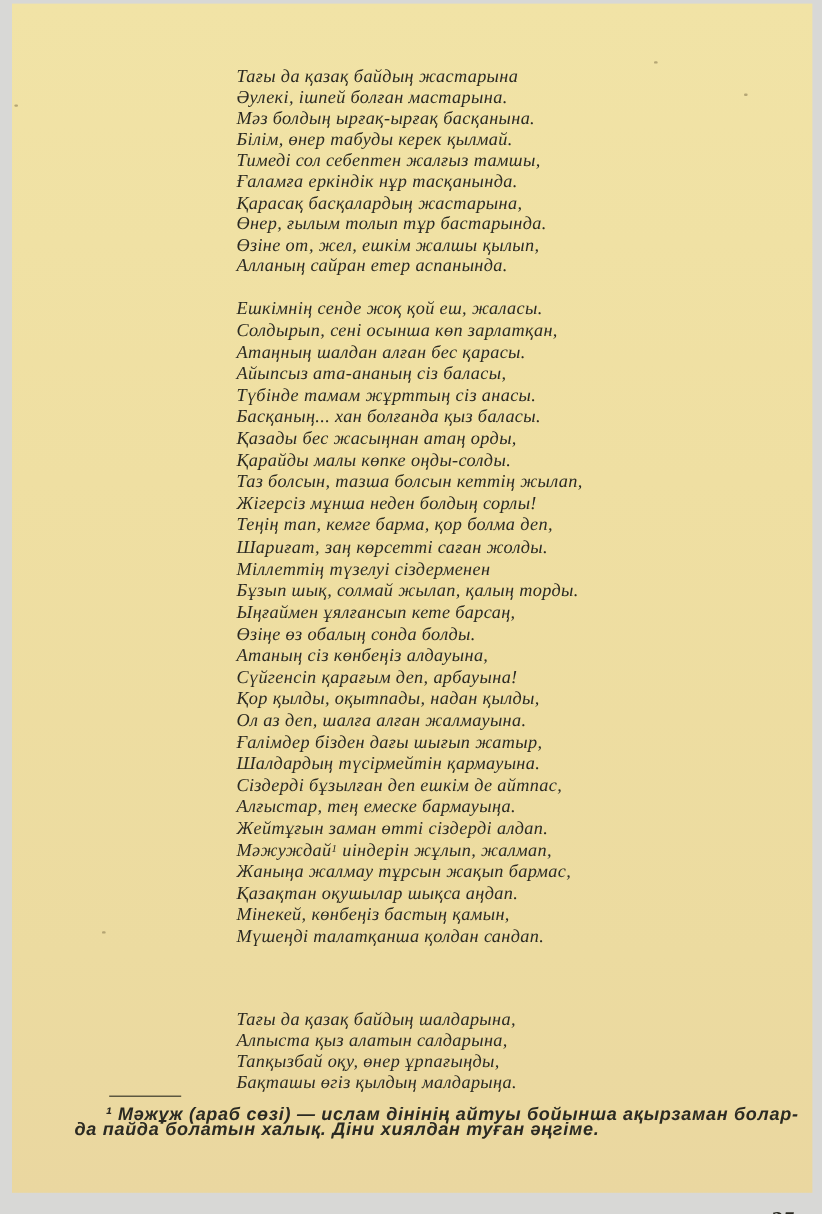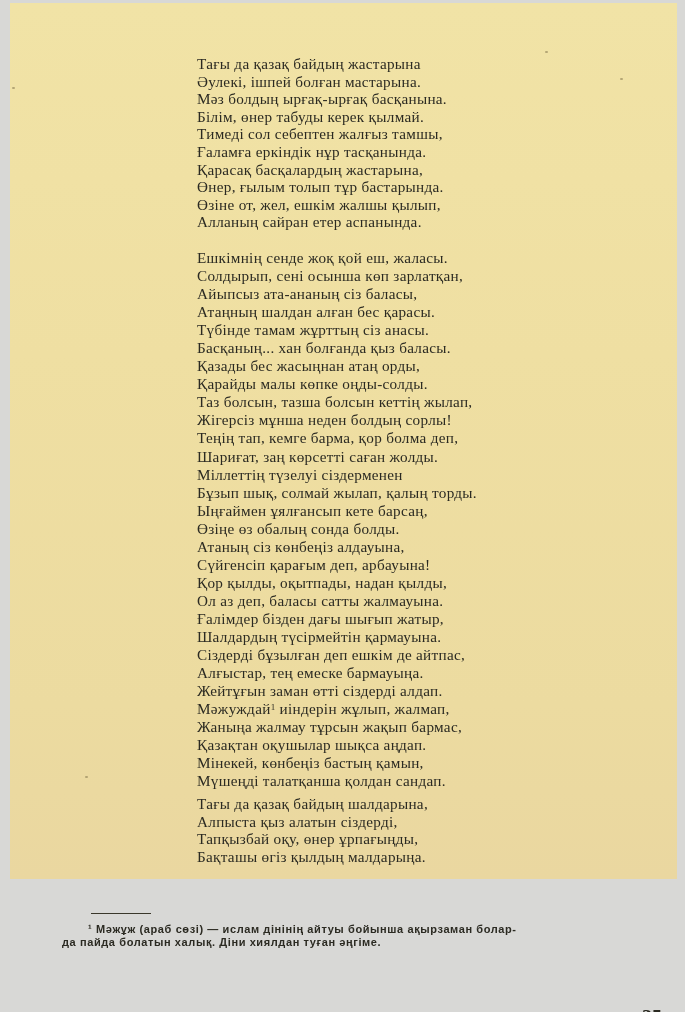--- a/index.html
+++ b/index.html
@@ -12,56 +12,57 @@
       background: #d8d8d6;
       position: relative;
       overflow: hidden;
       font-family: "Liberation Serif", "DejaVu Serif", serif;
     }
     .page {
       position: absolute;
       left: 10px;
       top: 3px;
       width: 667px;
-      height: 876px;
+      height: 991px;
       background: linear-gradient(180deg, #f1e3a6 0%, #efdfa2 40%, #ecdba0 80%, #ead7a0 100%);
+      font-style: italic;
     }
     .stanza {
       position: absolute;
       left: 187px;
       color: #2b2a22;
       font-size: 15.2px;
       line-height: 17.6px;
       letter-spacing: 0.3px;
       white-space: nowrap;
     }
     .stanza .line {
       display: block;
       height: 17.6px;
     }
     .s1 { top: 52px; }
     .s2 { top: 246px; line-height: 18.05px; }
     .s2 .line { height: 18.05px; }
-    .s3 { top: 792px; }
+    .s3 { top: 838px; }
     .rule {
       position: absolute;
       left: 81px;
       top: 910px;
       width: 60px;
       height: 1px;
       background: #3a372a;
     }
     .footnote {
       position: absolute;
       left: 52px;
       top: 920px;
       width: 600px;
       color: #2b2a22;
       font-family: "Liberation Sans", "DejaVu Sans", sans-serif;
-      font-size: 11px;
+      font-size: 15px;
       font-weight: bold;
       line-height: 12.5px;
       letter-spacing: 0.6px;
       white-space: nowrap;
     }
     .footnote .fn-line1 {
       display: block;
       padding-left: 26px;
     }
     .footnote .fn-line2 {
@@ -110,53 +111,53 @@
     <span class="line">Ғаламға еркіндік нұр тасқанында.</span>
     <span class="line">Қарасақ басқалардың жастарына,</span>
     <span class="line">Өнер, ғылым толып тұр бастарында.</span>
     <span class="line">Өзіне от, жел, ешкім жалшы қылып,</span>
     <span class="line">Алланың сайран етер аспанында.</span>
   </div>
 
   <div class="stanza s2">
     <span class="line">Ешкімнің сенде жоқ қой еш, жаласы.</span>
     <span class="line">Солдырып, сені осынша көп зарлатқан,</span>
+    <span class="line">Атаңның шалдан алған бес қарасы.</span>
     <span class="line">Айыпсыз ата-ананың сіз баласы,</span>
-    <span class="line">Атаңның шалдан алған бес қарасы.</span>
     <span class="line">Түбінде тамам жұрттың сіз анасы.</span>
     <span class="line">Басқаның... хан болғанда қыз баласы.</span>
     <span class="line">Қазады бес жасыңнан атаң орды,</span>
     <span class="line">Қарайды малы көпке оңды-солды.</span>
     <span class="line">Таз болсын, тазша болсын кеттің жылап,</span>
     <span class="line">Жігерсіз мұнша неден болдың сорлы!</span>
     <span class="line">Теңің тап, кемге барма, қор болма деп,</span>
     <span class="line">Шариғат, заң көрсетті саған жолды.</span>
     <span class="line">Міллеттің түзелуі сіздерменен</span>
     <span class="line">Бұзып шық, солмай жылап, қалың торды.</span>
     <span class="line">Ыңғаймен ұялғансып кете барсаң,</span>
     <span class="line">Өзіңе өз обалың сонда болды.</span>
     <span class="line">Атаның сіз көнбеңіз алдауына,</span>
     <span class="line">Сүйгенсіп қарағым деп, арбауына!</span>
     <span class="line">Қор қылды, оқытпады, надан қылды,</span>
-    <span class="line">Ол аз деп, баласы сатты жалмауына.</span>
+    <span class="line">Ол аз деп, шалға алған жалмауына.</span>
     <span class="line">Ғалімдер бізден дағы шығып жатыр,</span>
     <span class="line">Шалдардың түсірмейтін қармауына.</span>
     <span class="line">Сіздерді бұзылған деп ешкім де айтпас,</span>
     <span class="line">Алғыстар, тең емеске бармауыңа.</span>
     <span class="line">Жейтұғын заман өтті сіздерді алдап.</span>
     <span class="line"><span>Мәжуждай</span><span class="sup">1</span><span> иіндерін жұлып, жалмап,</span></span>
     <span class="line">Жаныңа жалмау тұрсын жақып бармас,</span>
     <span class="line">Қазақтан оқушылар шықса аңдап.</span>
     <span class="line">Мінекей, көнбеңіз бастың қамын,</span>
     <span class="line">Мүшеңді талатқанша қолдан сандап.</span>
   </div>
 
   <div class="stanza s3">
     <span class="line">Тағы да қазақ байдың шалдарына,</span>
-    <span class="line">Алпыста қыз алатын сіздерді,</span>
+    <span class="line">Алпыста қыз алатын салдарына,</span>
     <span class="line">Тапқызбай оқу, өнер ұрпағыңды,</span>
     <span class="line">Бақташы өгіз қылдың малдарыңа.</span>
   </div>
 
   <div class="rule"></div>
 
   <div class="footnote">
     <span class="fn-line1"><span>¹</span> <span>Мәжұж (араб сөзі) — ислам дінінің айтуы бойынша ақырзаман болар-</span></span>
     <span class="fn-line2">да пайда болатын халық. Діни хиялдан туған әңгіме.</span>
   </div>

